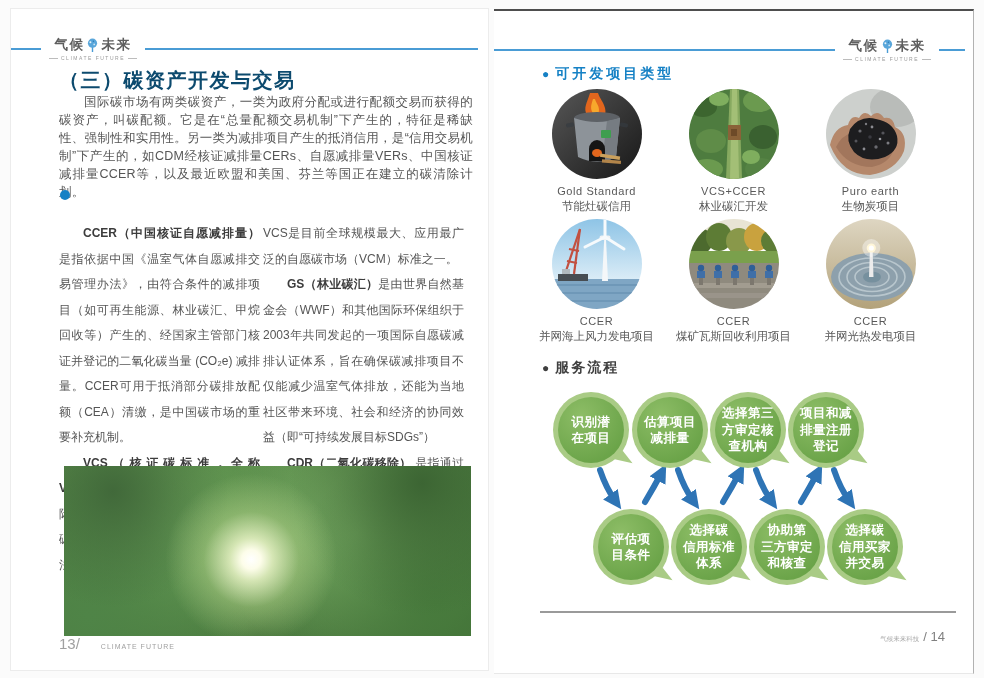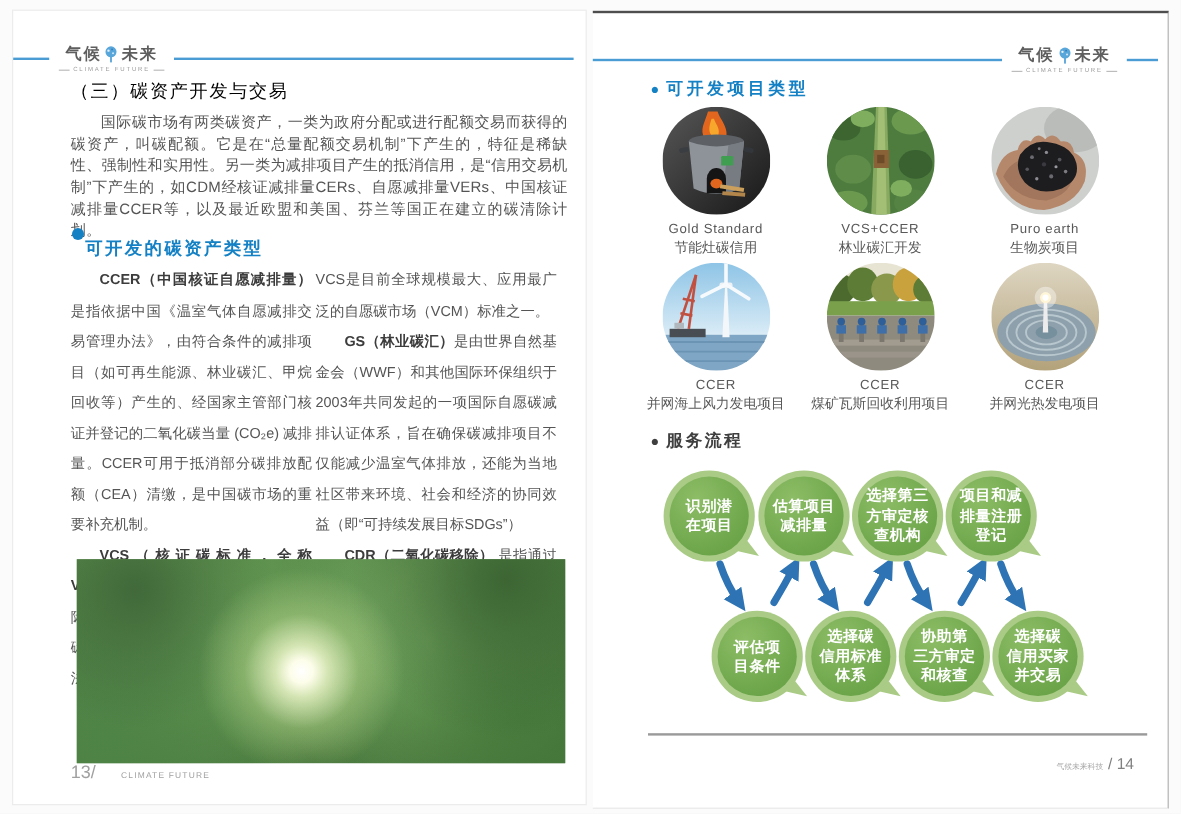--- a/index.html
+++ b/index.html
@@ -11,21 +11,21 @@
           border-right:1px solid #b2b2b2;border-bottom:1px solid #e8e8e8;}
   
   .hdr{position:absolute;display:flex;align-items:center;}
   .hline{height:2px;background:#4a9cd5;}
   .logo{display:flex;flex-direction:column;align-items:center;margin:0 8px;}
   .logo-main{display:flex;align-items:center;font-size:13.5px;font-weight:bold;color:#5e5e5e;letter-spacing:1.5px;}
   .logo-main svg{margin:0 2px;}
   .logo-sub{margin-top:1px;font-size:5px;color:#9b9b9b;letter-spacing:1.5px;display:flex;align-items:center;gap:3px;}
   .logo-sub::before,.logo-sub::after{content:"";width:9px;height:1px;background:#bcbcbc;}
   
-  .lp-title{position:absolute;top:58px;left:48px;font-size:15px;font-weight:normal;color:#000000;letter-spacing:1.5px;}
+  .lp-title{position:absolute;top:58px;left:48px;font-size:20px;font-weight:bold;color:#0c4a6e;letter-spacing:1.5px;}
   .lp-intro{position:absolute;top:84px;left:48px;width:414px;font-size:12.5px;line-height:18px;
             color:#555;text-align:justify;text-indent:2em;letter-spacing:0.2px;}
   .sec-head{position:absolute;top:181px;left:48px;}
   .sec-dot{width:10px;height:10px;border-radius:50%;background:#1581c5;margin-left:1px;}
   .sec-title{font-size:14.5px;font-weight:bold;color:#1581c5;letter-spacing:2px;padding-left:12px;margin-top:-2px;}
   .cols{position:absolute;top:212px;left:48px;width:414px;display:flex;gap:3px;}
   .col{width:201px;}
   .col p{margin:0;font-size:12px;line-height:25.5px;color:#555;text-align:justify;text-indent:2em;}
   .col p.noind{text-indent:0;}
   .col b{color:#3c3c3c;}
@@ -92,21 +92,20 @@
         <div class="logo-sub">CLIMATE FUTURE</div>
       </div>
       <div class="hline" style="flex:1;"></div>
     </div>
 
     <div class="lp-title">（三）碳资产开发与交易</div>
     <div class="lp-intro">国际碳市场有两类碳资产，一类为政府分配或进行配额交易而获得的碳资产，叫碳配额。它是在“总量配额交易机制”下产生的，特征是稀缺性、强制性和实用性。另一类为减排项目产生的抵消信用，是“信用交易机制”下产生的，如CDM经核证减排量CERs、自愿减排量VERs、中国核证减排量CCER等，以及最近欧盟和美国、芬兰等国正在建立的碳清除计划。</div>
 
     <div class="sec-head">
       <div class="sec-dot"></div>
-      <div class="sec-title">可开发的碳资产类型</div>
     </div>
 
     <div class="cols">
       <div class="col">
         <p><b>CCER（中国核证自愿减排量）</b><span>是指依据中国《温室气体自愿减排交易管理办法》，由符合条件的减排项目（如可再生能源、林业碳汇、甲烷回收等）产生的、经国家主管部门核证并登记的二氧化碳当量 (CO₂e) 减排量。CCER可用于抵消部分碳排放配额（CEA）清缴，是中国碳市场的重要补充机制。</span></p>
         <p><b>VCS（核证碳标准，全称 Verified Carbon Standard）</b><span>是由国际非营利组 Verra 管理的全球性自愿碳减排认证体系，旨在通过标准化方法学对减排项目产生的碳信用（Carbon Credit）进行核证和交易。</span></p>
       </div>
       <div class="col">
         <p class="noind"><span>VCS是目前全球规模最大、应用最广泛的自愿碳市场（VCM）标准之一。</span></p>
         <p><b>GS（林业碳汇）</b><span>是由世界自然基金会（WWF）和其他国际环保组织于2003年共同发起的一项国际自愿碳减排认证体系，旨在确保碳减排项目不仅能减少温室气体排放，还能为当地社区带来环境、社会和经济的协同效益（即“可持续发展目标SDGs”）</span></p>

